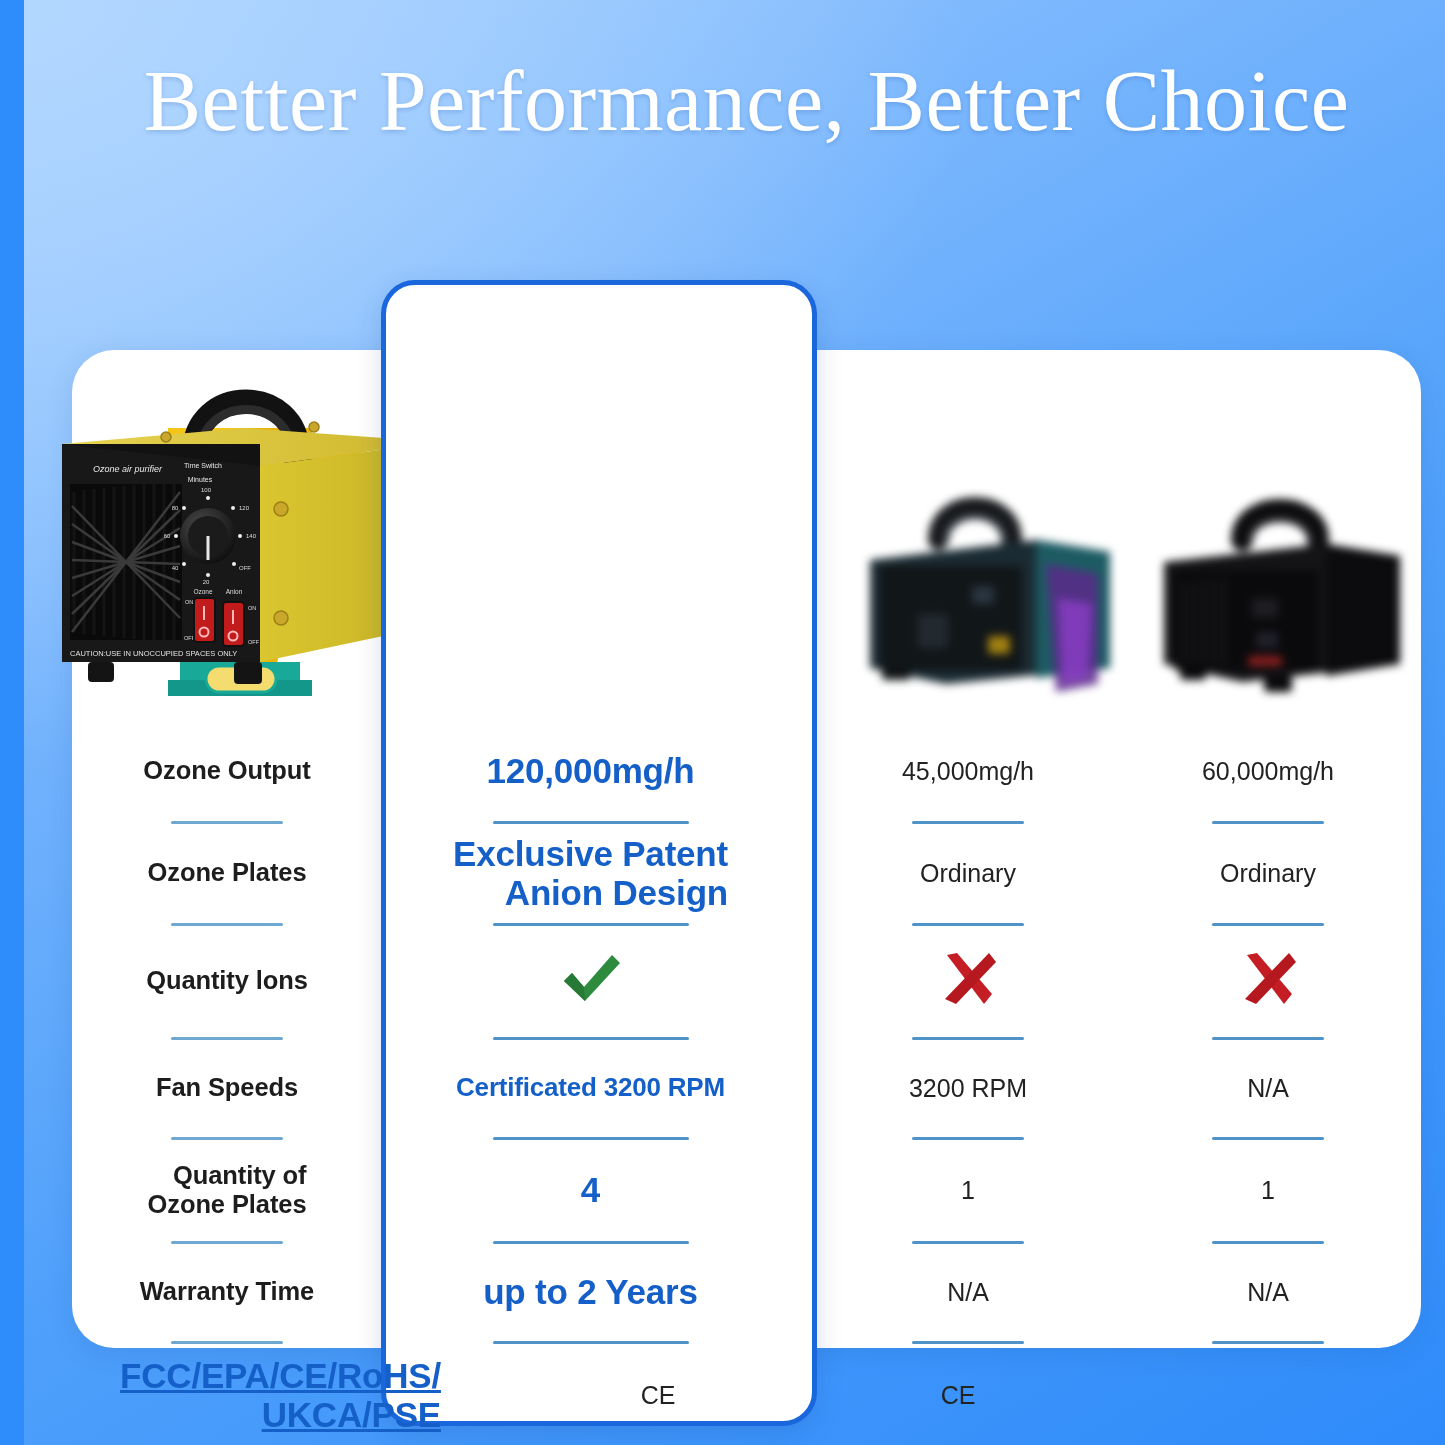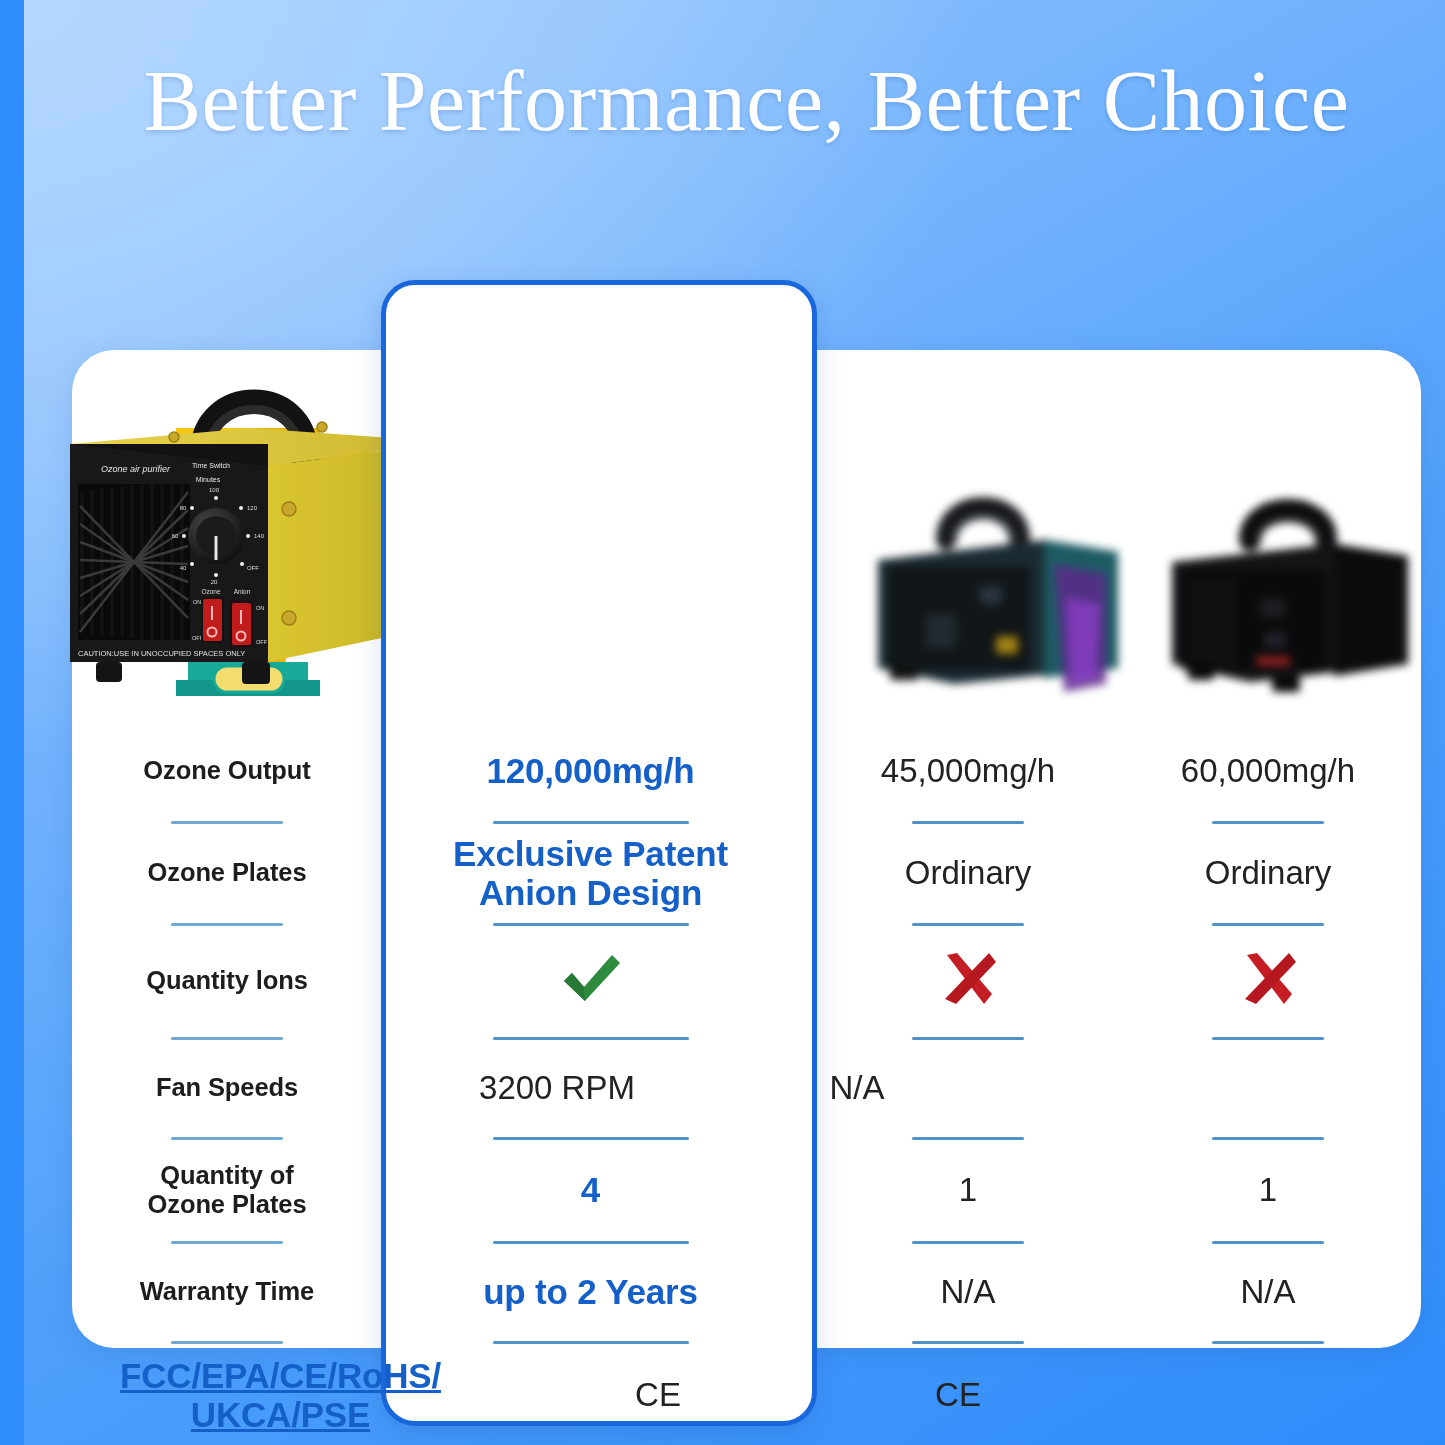--- a/index.html
+++ b/index.html
@@ -36,52 +36,52 @@
   
   .feature-card{
     position:absolute;left:357px;top:280px;
     width:426px;height:1136px;
     border:5px solid #1a66dd;border-radius:34px;
     background:#ffffff;
     box-shadow:0 8px 26px rgba(15,60,140,.17);
   }
   
   .media{
-    position:absolute;left:12px;top:350px;width:1295px;height:395px;
+    position:absolute;left:4px;top:350px;width:1295px;height:395px;
   }
   .trophy{position:absolute;left:82px;top:48px;width:260px;height:300px;}
   .prod-main{position:absolute;left:20px;top:-18px;width:396px;height:380px;}
   .comp1{position:absolute;left:832px;top:128px;width:268px;height:230px;}
   .comp2{position:absolute;left:1128px;top:136px;width:252px;height:214px;}
 
   
   .rows{position:absolute;left:48px;top:733px;width:1349px;}
   .row{position:relative;width:100%;}
   .cells{display:flex;align-items:center;width:100%;}
   .cell{
     display:flex;align-items:center;justify-content:center;
-    text-align:center;box-sizing:border-box;
+    text-align:right;box-sizing:border-box;
   }
   .c-label{width:310px;}
   .c-feature{width:411px;}
   .c-comp{width:300px;}
   .spacer-l{width:3px;}
   .spacer-r{width:22px;}
 
   .lbl{
     font-size:25.5px;font-weight:bold;color:#1d1d1d;
     line-height:1.14;letter-spacing:-.1px;
   }
   .fval{
     font-size:35px;font-weight:bold;color:#1560c8;
     line-height:1.12;letter-spacing:-.2px;
   }
   .fval.small{font-size:26px;}
   .cval{
-    font-size:33px;font-weight:400;color:#222222;
+    font-size:25px;font-weight:400;color:#222222;
     line-height:1.15;
   }
   
   .divs{display:flex;align-items:center;width:100%;height:26px;}
   .dv{display:flex;justify-content:center;box-sizing:border-box;}
   .dl{height:3px;border-radius:2px;background:#6fa8d0;}
   .dl.w-label{width:112px;}
   .dl.w-feature{width:196px;background:#4f93c8;}
   .dl.w-comp{width:112px;background:#4f93c8;}
 
@@ -394,20 +394,23 @@
           </div>
       </div>
     </div>
 
     <div class="row">
       <div class="cells" style="height:74px;">
         <div class="cell c-label">
           <span class="lbl">Fan Speeds</span>
         </div>
         <div class="spacer-l"></div>
+        <div class="cell c-feature">
+          <span class="fval small">Certificated 3200 RPM</span>
+        </div>
         <div class="spacer-r"></div>
         <div class="cell c-comp">
           <span class="cval">3200 RPM</span>
         </div>
         <div class="cell c-comp">
           <span class="cval">N/A</span>
         </div>
       </div>
       <div class="divs">
         <div class="dv c-label">

